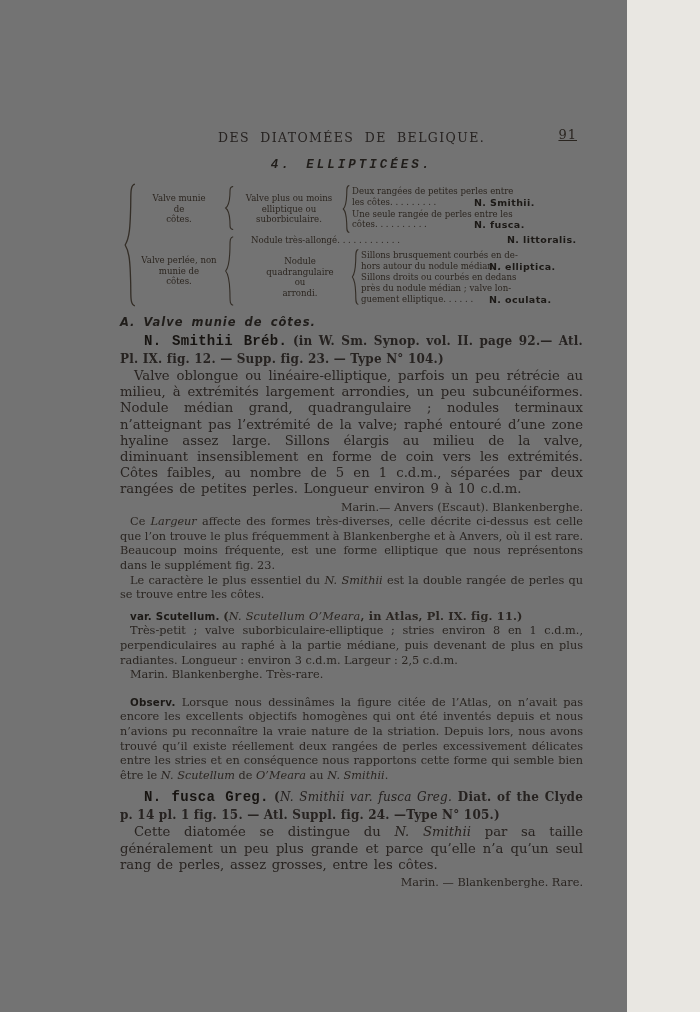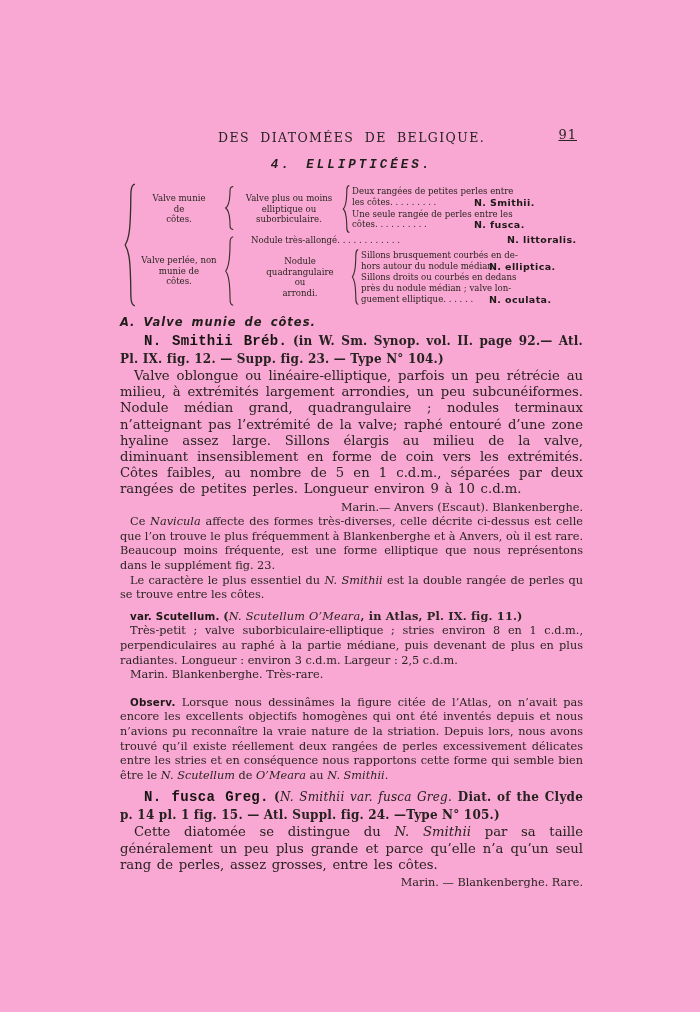--- a/index.html
+++ b/index.html
@@ -2,22 +2,22 @@
 <html><head>
 <meta charset="utf-8">
 <style>
   html,body { margin:0; padding:0; }
   body {
     width:700px; height:1012px;
     background:#e9e7e2;
     font-family:"DejaVu Serif", serif;
   }
   .page {
-    position:relative; width:700px; height:1012px; overflow:hidden;
-    background:#f9a8d4;
+    position:relative; width:627px; height:1012px; overflow:hidden;
+    background:#737373;
     color:#2a2520;
   }
   .content { position:absolute; left:120px; top:0; width:463px; }
 
   
   .header-row { position:relative; margin-top:127px; text-align:center; }
   .running-title {
     font-size:12.5px; letter-spacing:1.4px; word-spacing:5px; color:#262220;
   }
   .page-number { position:absolute; right:6px; top:0; font-size:13px; letter-spacing:1px;text-decoration:underline; }
@@ -201,21 +201,21 @@
     </div>
 
     <div class="subsection-heading">A. Valve munie de côtes.</div>
 
     <p class="species-entry"><span class="sp-head">N. Smithii Bréb.</span> <span class="ref">(in W. Sm. Synop. vol. II. page 92.— Atl. Pl. IX. fig. 12. — Supp. fig. 23. — Type N° 104.)</span></p>
 
     <p class="body-text">Valve oblongue ou linéaire-elliptique, parfois un peu rétrécie au milieu, à extrémités largement arrondies, un peu subcunéiformes. Nodule médian grand, quadrangulaire ; nodules terminaux n’atteignant pas l’extrémité de la valve; raphé entouré d’une zone hyaline assez large. Sillons élargis au milieu de la valve, diminuant insensiblement en forme de coin vers les extrémités. Côtes faibles, au nombre de 5 en 1 c.d.m., séparées par deux rangées de petites perles. Longueur environ 9 à 10 c.d.m.</p>
 
     <p class="small-text mt3">Marin.— Anvers (Escaut). Blankenberghe.</p>
 
-    <p class="small-text justify"><span>Ce </span><i class="it">Navicula</i><span> affecte des formes très-diverses, celle décrite ci-dessus est celle que l’on trouve le plus fréquemment à Blankenberghe et à Anvers, où il est rare. Beaucoup moins fréquente, est une forme elliptique que nous représentons dans le supplément fig. 23.</span></p>
+    <p class="small-text justify"><span>Ce </span><i class="it">Largeur</i><span> affecte des formes très-diverses, celle décrite ci-dessus est celle que l’on trouve le plus fréquemment à Blankenberghe et à Anvers, où il est rare. Beaucoup moins fréquente, est une forme elliptique que nous représentons dans le supplément fig. 23.</span></p>
 
     <p class="small-text justify"><span>Le caractère le plus essentiel du </span><i class="it">N. Smithii</i><span> est la double rangée de perles qu se trouve entre les côtes.</span></p>
 
     <p class="small-text mt6"><b class="var-label">var. Scutellum.</b> <span class="semib"><span>(</span><i class="it" style="font-weight:normal">N. Scutellum O’Meara</i><span>, in Atlas, Pl. IX. fig. 11.)</span></span></p>
 
     <p class="small-text justify">Très-petit ; valve suborbiculaire-elliptique ; stries environ 8 en 1 c.d.m., perpendiculaires au raphé à la partie médiane, puis devenant de plus en plus radiantes. Longueur : environ 3 c.d.m. Largeur : 2,5 c.d.m.</p>
 
     <p class="small-text">Marin. Blankenberghe. Très-rare.</p>
 
     <p class="small-text justify mt12"><b class="obs-label">Observ.</b><span> Lorsque nous dessinâmes la figure citée de l’Atlas, on n’avait pas encore les excellents objectifs homogènes qui ont été inventés depuis et nous n’avions pu reconnaître la vraie nature de la striation. Depuis lors, nous avons trouvé qu’il existe réellement deux rangées de perles excessivement délicates entre les stries et en conséquence nous rapportons cette forme qui semble bien être le </span><i class="it">N. Scutellum</i><span> de </span><i class="it">O’Meara</i><span> au </span><i class="it">N. Smithii</i><span>.</span></p>

